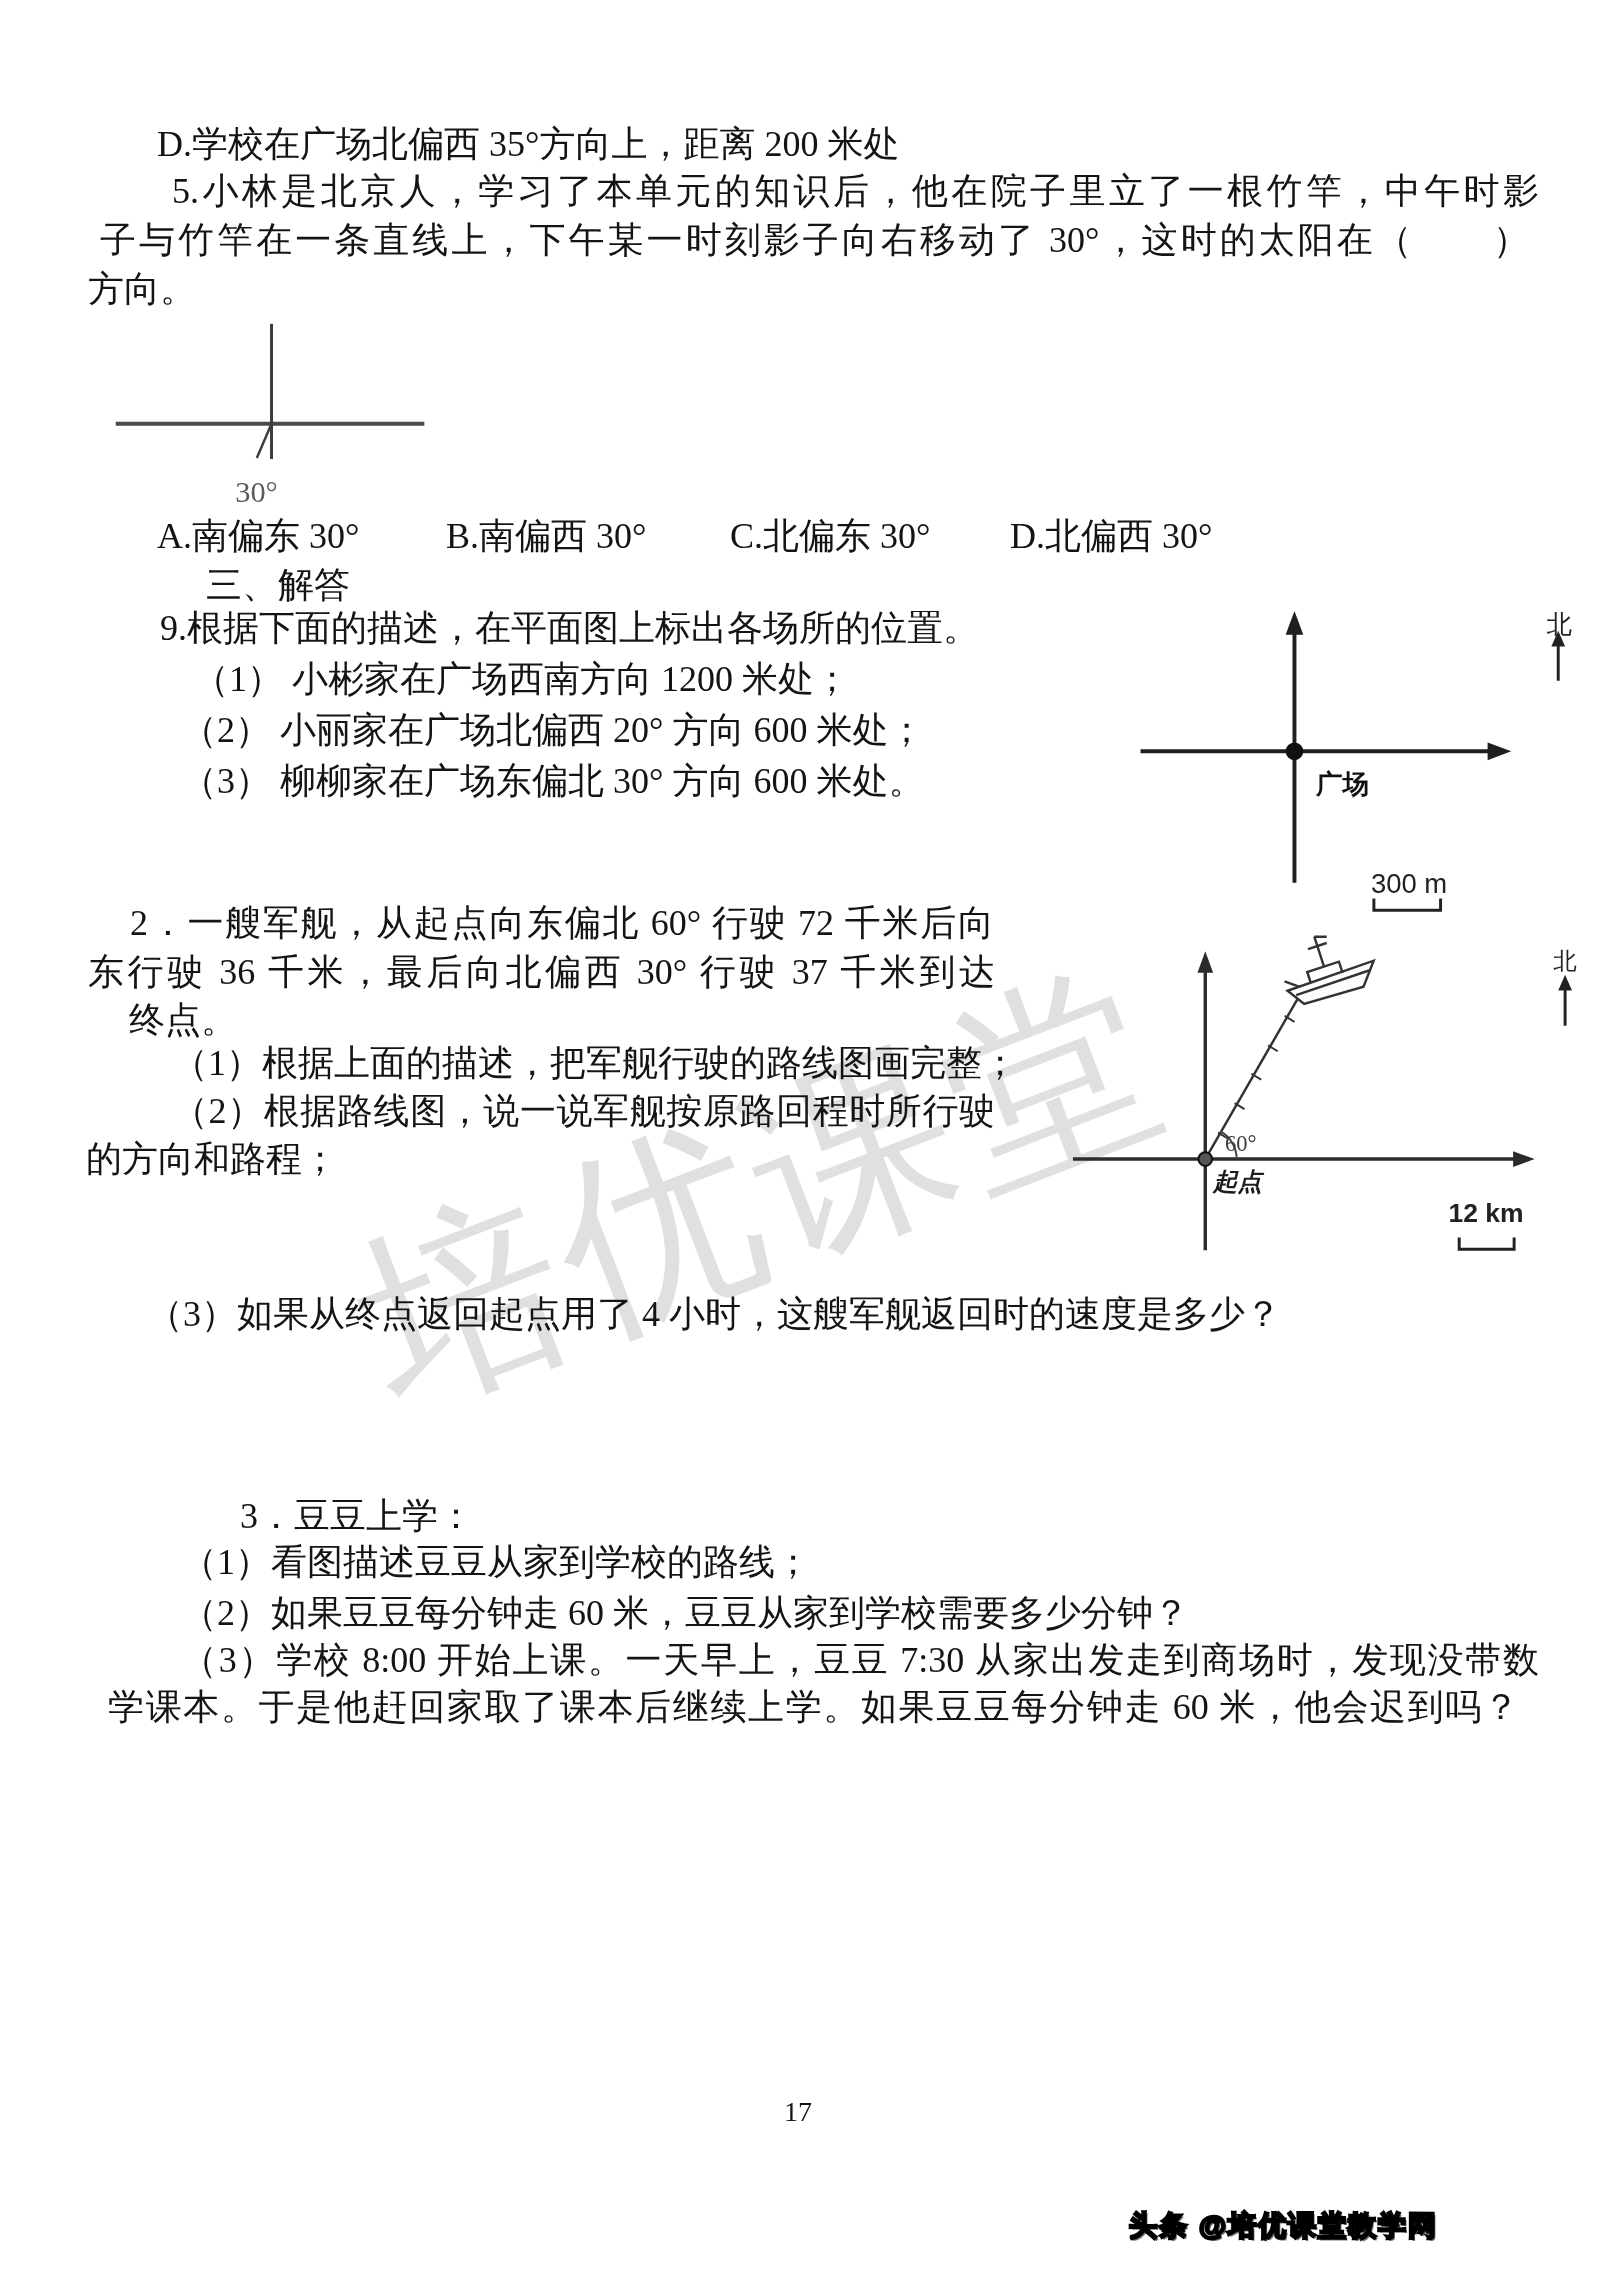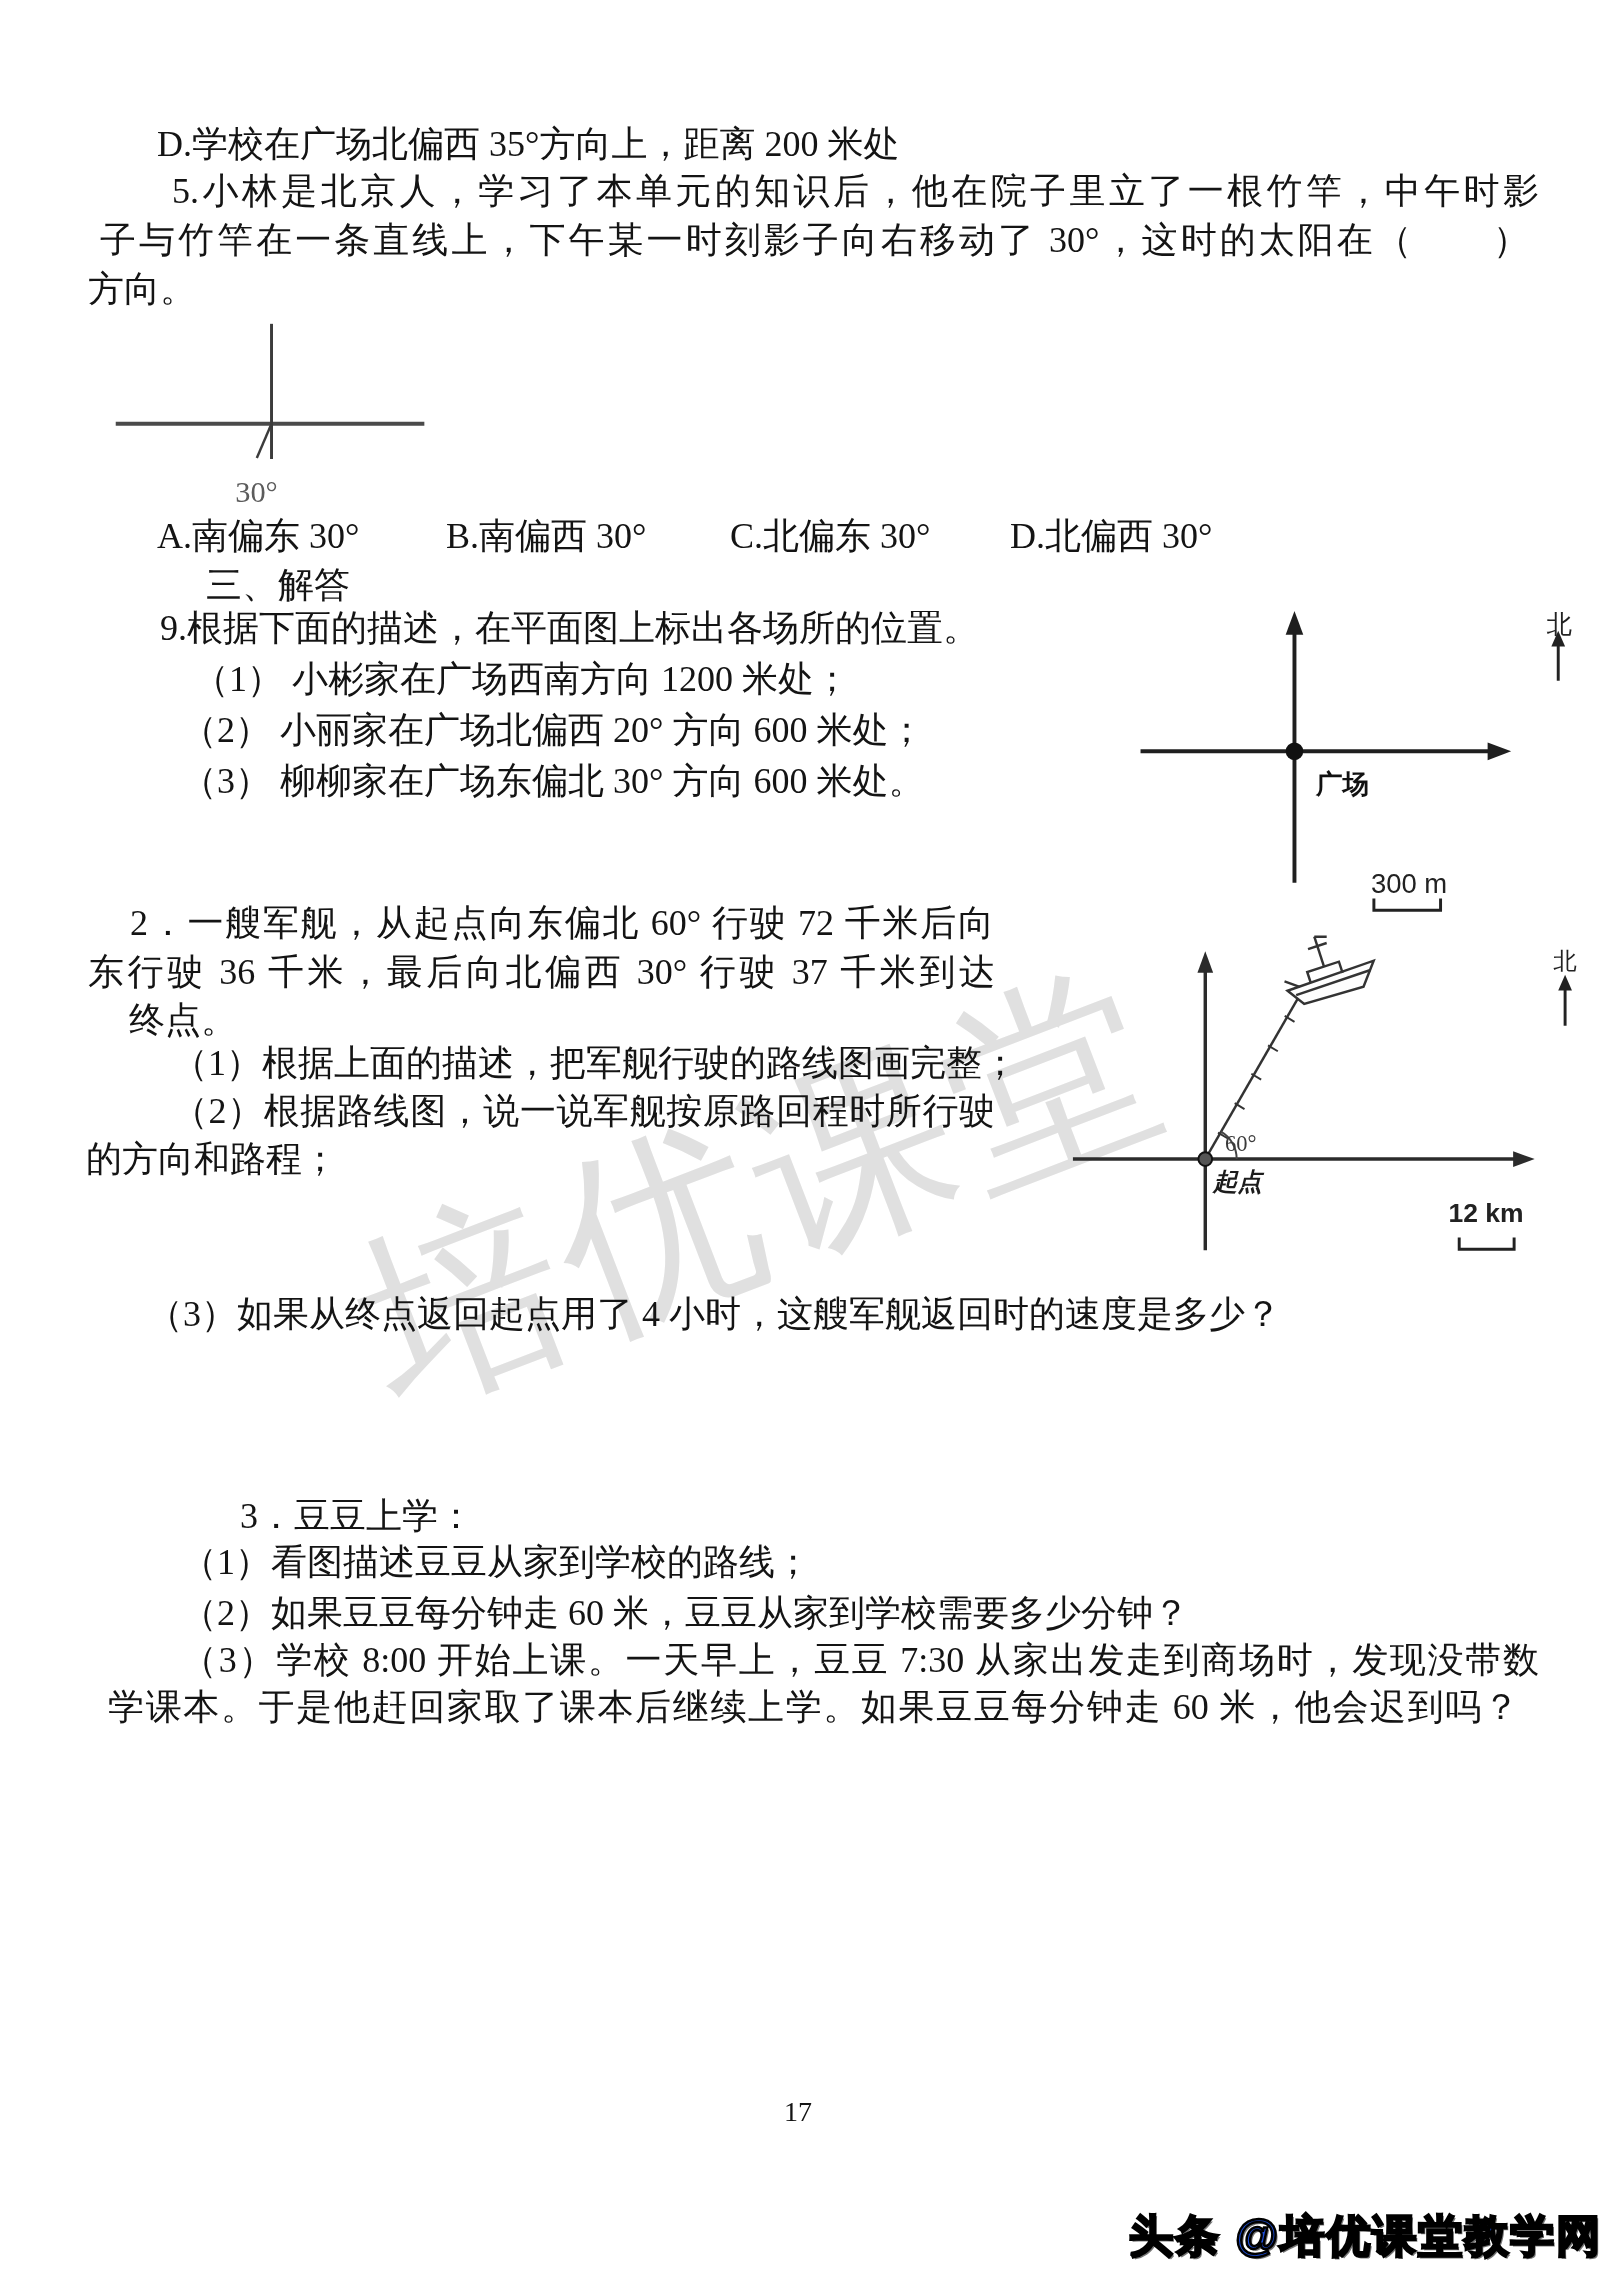--- a/index.html
+++ b/index.html
@@ -15,21 +15,21 @@
     font-size:201px;line-height:245px;letter-spacing:7.8px;color:#e0e0e0;
     transform:rotate(-21deg);transform-origin:center center;
     font-family:"Liberation Serif","DejaVu Serif",serif;z-index:1;
     user-select:none;white-space:pre;
   }
   .diagram{position:absolute;z-index:2;}
   .pagenum{position:absolute;left:784px;top:2096px;font-size:28px;z-index:2;}
   .footer{
     position:absolute;left:1129px;top:2207px;z-index:3;
     font-family:"Liberation Sans","DejaVu Sans",sans-serif;
-    font-size:44px;font-weight:700;letter-spacing:2px;
+    font-size:28px;font-weight:700;letter-spacing:2px;
     color:#1d4ed8;-webkit-text-stroke:2.5px #000;
     text-shadow:2px 2px 0 rgba(0,0,0,.55);
     white-space:pre;
   }
   svg text{font-family:"Liberation Serif","DejaVu Serif",serif;}
   svg .sans{font-family:"Liberation Sans","DejaVu Sans",sans-serif;}
 </style>
 </head>
 <body>
 

